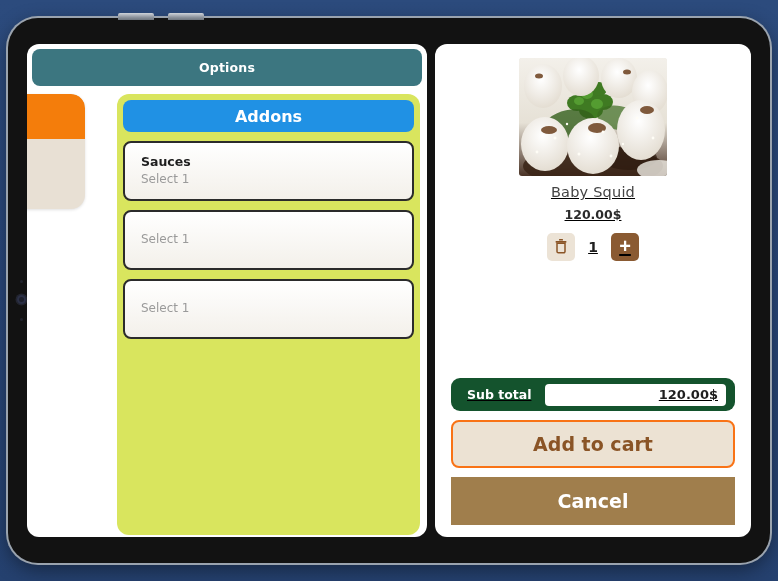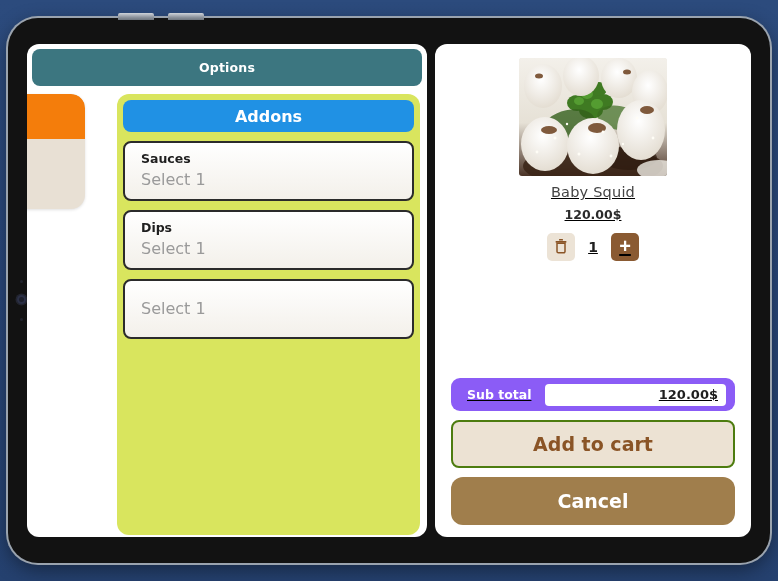--- a/index.html
+++ b/index.html
@@ -167,21 +167,21 @@
     flex-direction: column;
     justify-content: center;
   }
   .addon-title {
     font-size: 12.5px;
     font-weight: 700;
     color: #1f1f1f;
     line-height: 1.35;
   }
   .addon-sub {
-    font-size: 16px;
+    font-size: 12px;
     color: #9a9a9a;
     line-height: 1.45;
   }
 
   
   #selected-body {
     flex: 1;
     display: flex;
     flex-direction: column;
     align-items: center;
@@ -248,21 +248,21 @@
   }
 
   #actions {
     margin-top: auto;
     width: 100%;
     padding: 0 2px 2px 2px;
     box-sizing: border-box;
   }
 
   #subtotal-row {
-    background: #8b5cf6;
+    background: #14532d;
     border-radius: 9px;
     height: 33px;
     display: flex;
     align-items: center;
     padding: 0 9px 0 16px;
     box-sizing: border-box;
     margin-bottom: 9px;
   }
   #subtotal-label {
     color: #ffffff;
@@ -283,35 +283,35 @@
     box-sizing: border-box;
     font-size: 13px;
     font-weight: 700;
     color: #1f1f1f;
   }
 
   #add-to-cart-btn {
     width: 100%;
     height: 48px;
     background: #ece2d3;
-    border: 2px solid #4d7c0f;
+    border: 2px solid #f97316;
     border-radius: 8px;
     color: #8a5426;
     font-size: 19px;
     font-weight: 700;
     cursor: pointer;
     margin-bottom: 9px;
     font-family: inherit;
   }
   #cancel-btn {
     width: 100%;
     height: 48px;
     background: #a07e4c;
     border: none;
-    border-radius: 12px;
+    border-radius: 0;
     color: #ffffff;
     font-size: 19px;
     font-weight: 700;
     cursor: pointer;
     font-family: inherit;
   }
 </style>
 </head>
 <body>
 
@@ -337,21 +337,20 @@
 
         <div id="addons-column">
           <div id="addons-tab">Addons</div>
 
           <div class="addon-card">
             <div class="addon-title">Sauces</div>
             <div class="addon-sub">Select 1</div>
           </div>
 
           <div class="addon-card">
-            <div class="addon-title">Dips</div>
             <div class="addon-sub">Select 1</div>
           </div>
 
           <div class="addon-card">
             <div class="addon-sub">Select 1</div>
           </div>
         </div>
       </div>
     </div>
 

